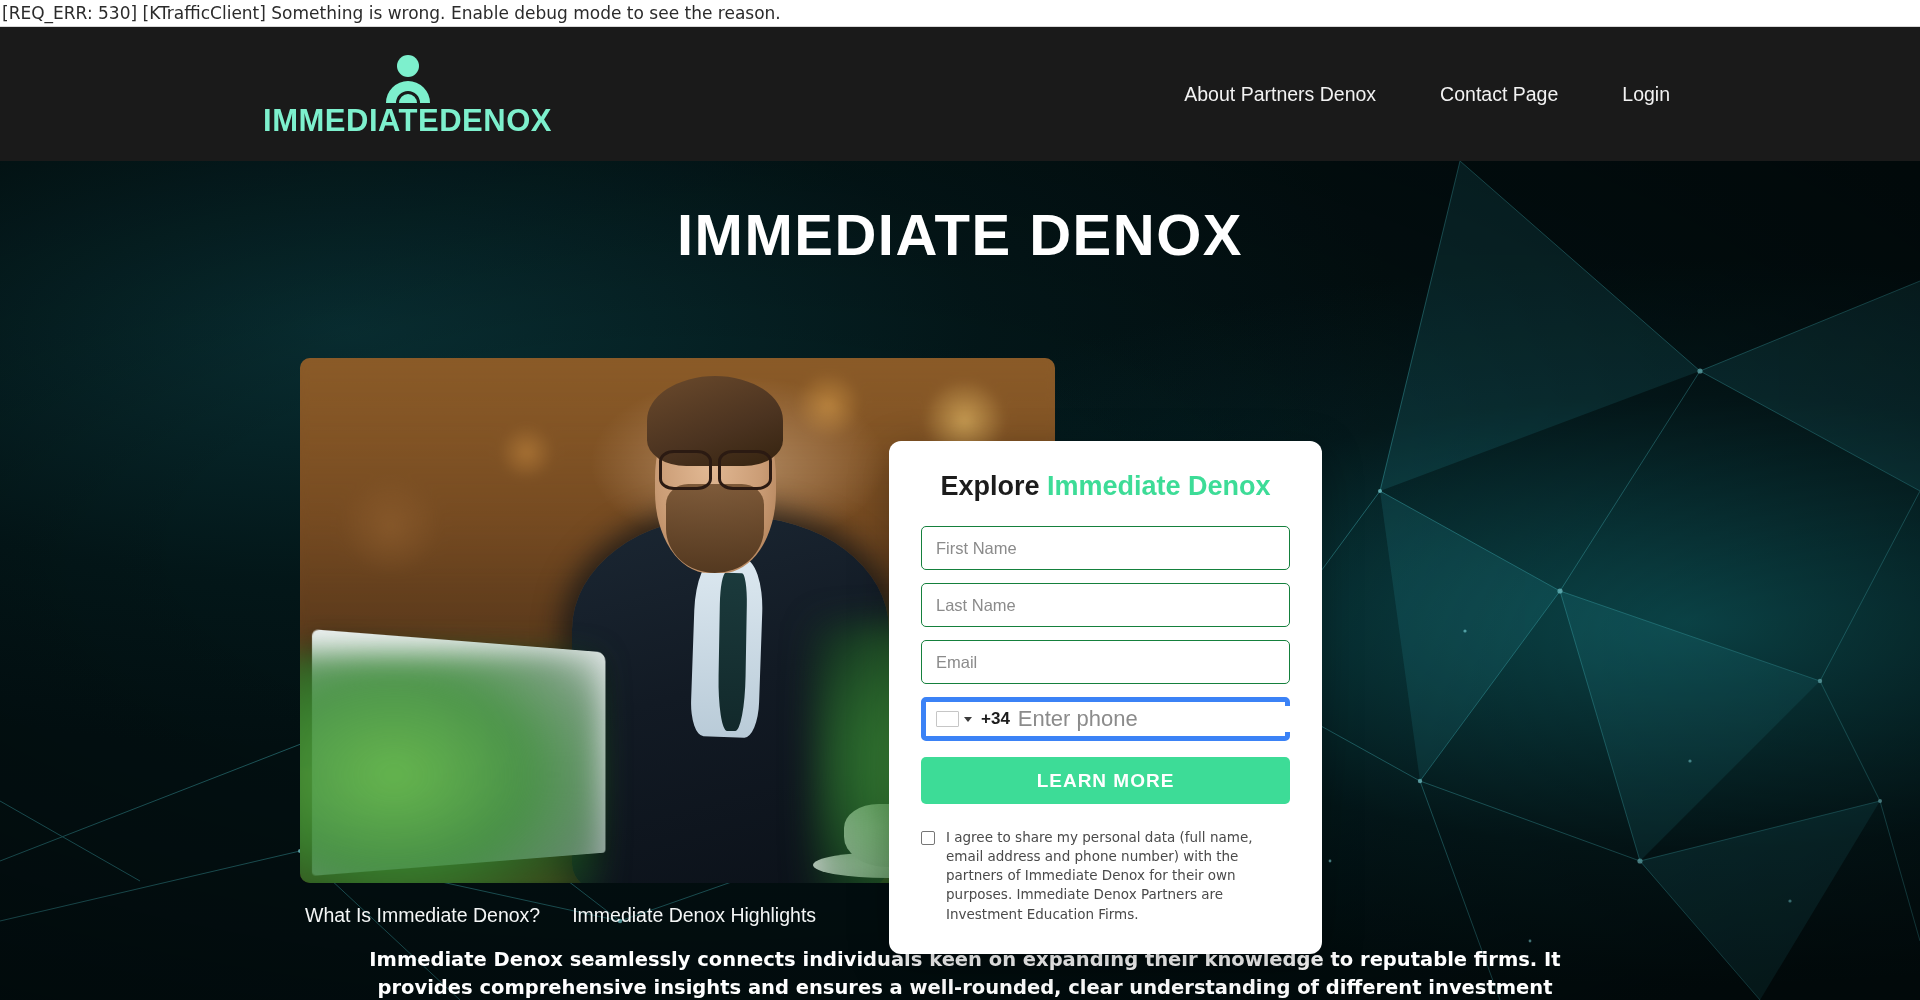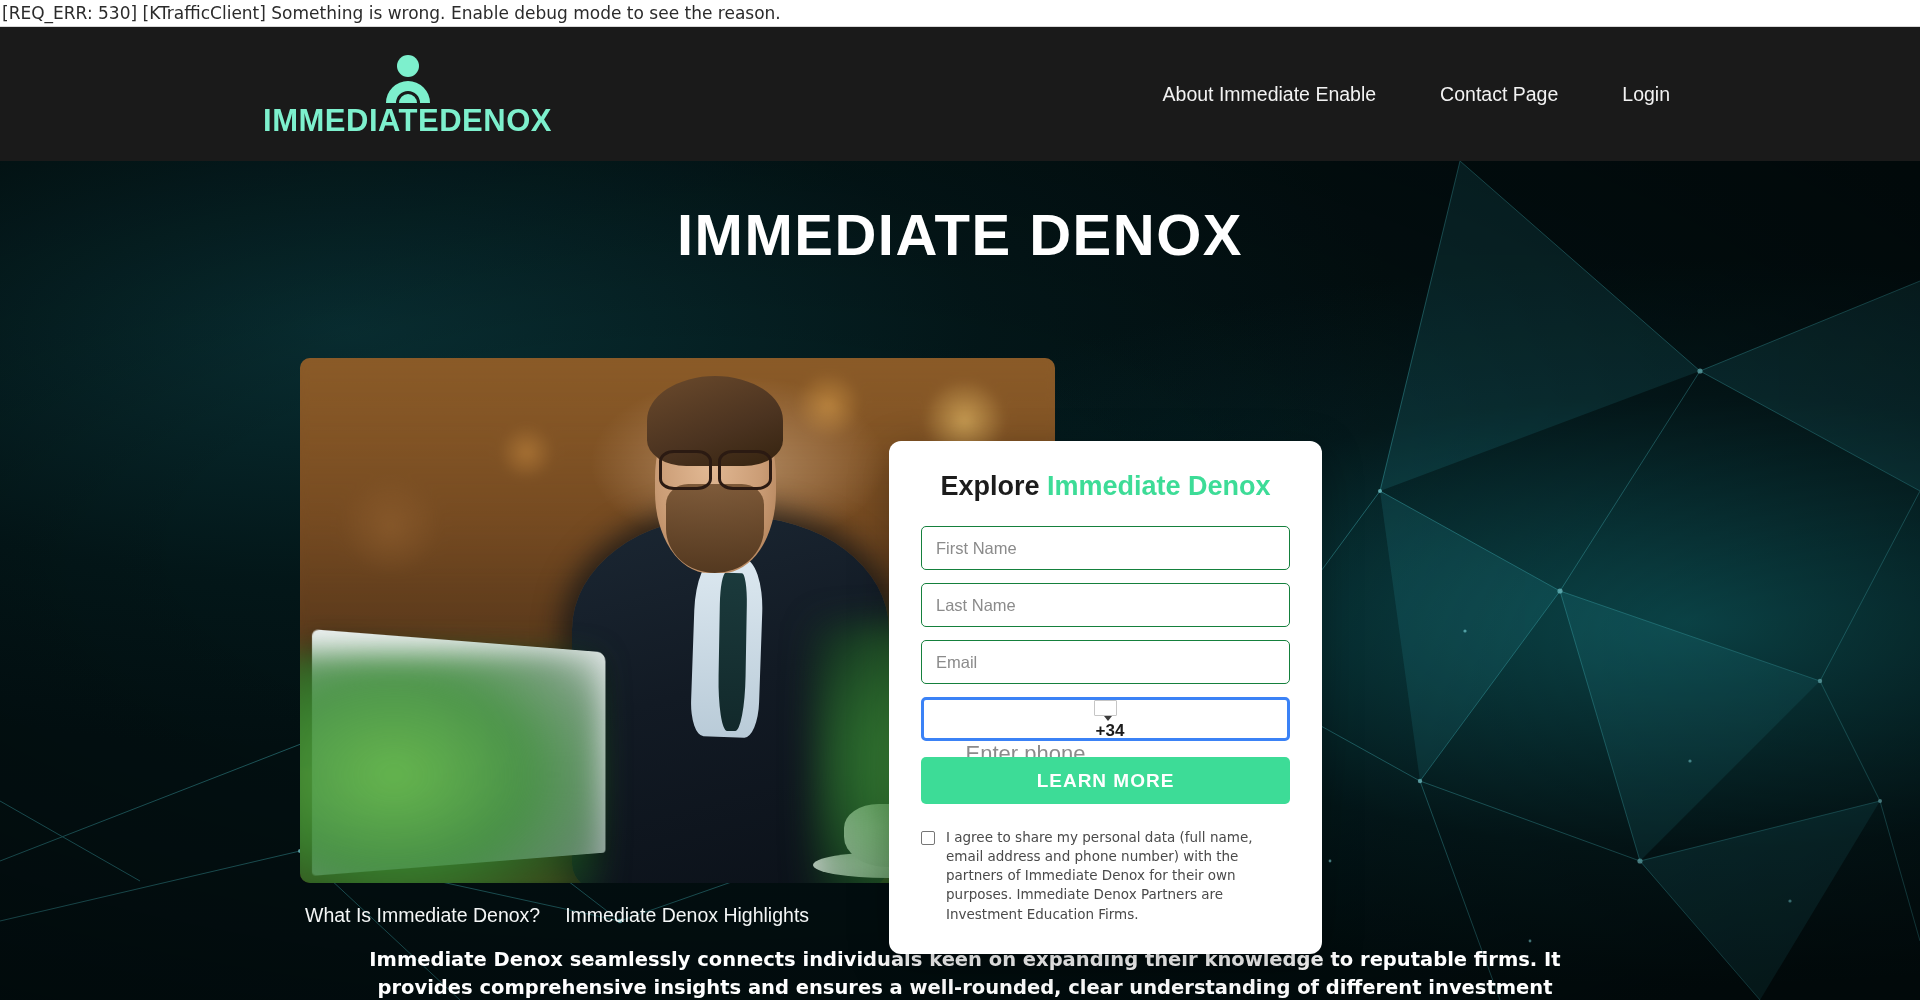--- a/index.html
+++ b/index.html
@@ -153,21 +153,21 @@
   }
   .ph-foliage-r {
     position: absolute; right: -10%; bottom: -10%; width: 42%; height: 60%;
     background: radial-gradient(ellipse at 55% 45%, rgba(110,195,85,0.9) 0%, rgba(56,140,52,0.8) 45%, rgba(26,88,32,0.45) 78%, rgba(0,0,0,0) 96%);
     filter: blur(16px);
   }
 
   
   .photo-tabs {
     position: absolute; left: 5px; top: 546px;
-    display: flex; gap: 25px;
+    display: flex; gap: 32px;
   }
   .photo-tab {
     color: #f4f6f6; font-size: 19.5px; text-decoration: none; white-space: nowrap;
   }
 
   
   .hero-para {
     position: absolute; left: -295px; top: 588px; width: 1920px;
     text-align: center; color: #ffffff;
     font-size: 19.5px; font-weight: 700; line-height: 1.45;
@@ -190,21 +190,21 @@
   .f-input {
     width: 100%; height: 44px; margin-bottom: 13px;
     border: 1px solid #15803d; border-radius: 5px;
     padding: 0 14px; font-size: 16.5px; color: #333;
     font-family: "Liberation Sans", sans-serif; background: #fff;
     outline: none;
   }
   .f-input::placeholder { color: #8b8b8b; }
   .phone-row {
     display: flex; align-items: center; height: 44px; margin-bottom: 16px;
-    border: 3px solid #3b82f6; border-radius: 5px; padding: 0 10px; background: #fff; flex-direction: column;
+    border: 5px solid #3b82f6; border-radius: 5px; padding: 0 10px; background: #fff;
   }
   .flag-box {
     width: 23px; height: 16px; border: 1px solid #c6c6c6; background: #fff;
     border-radius: 1px; flex: 0 0 auto;
   }
   .caret {
     width: 0; height: 0; margin-left: 5px; flex: 0 0 auto;
     border-left: 4px solid transparent; border-right: 4px solid transparent;
     border-top: 5px solid #3b3b3b;
   }
@@ -244,21 +244,21 @@
       <svg width="54" height="50" viewBox="0 0 54 50" aria-hidden="true">
         <circle cx="27" cy="13" r="11" fill="#7df0cd"></circle>
         <path d="M5 50 A22 22 0 0 1 49 50 L39 50 A12 12 0 0 0 15 50 Z" fill="#7df0cd"></path>
         <path d="M18 50 A9 9 0 0 1 36 50 Z" fill="#7df0cd"></path>
       </svg>
     </span>
     <span class="logo-text">IMMEDIATEDENOX</span>
   </a>
 
   <nav class="main-nav">
-    <a class="nav-link" href="#">About Immediate Enable</a>
+    <a class="nav-link" href="#">About Partners Denox</a>
     <a class="nav-link" href="#">Contact Page</a>
     <a class="nav-link" href="#">Login</a>
   </nav>
 </header>
 
 <section class="hero">
 
   <svg class="poly-bg" viewBox="0 0 1920 839" preserveAspectRatio="none">
     <g stroke="#4fd6dd" stroke-width="1" fill="none" opacity="0.38">
       <path d="M1460 0 L1700 210 L1920 120"></path>

